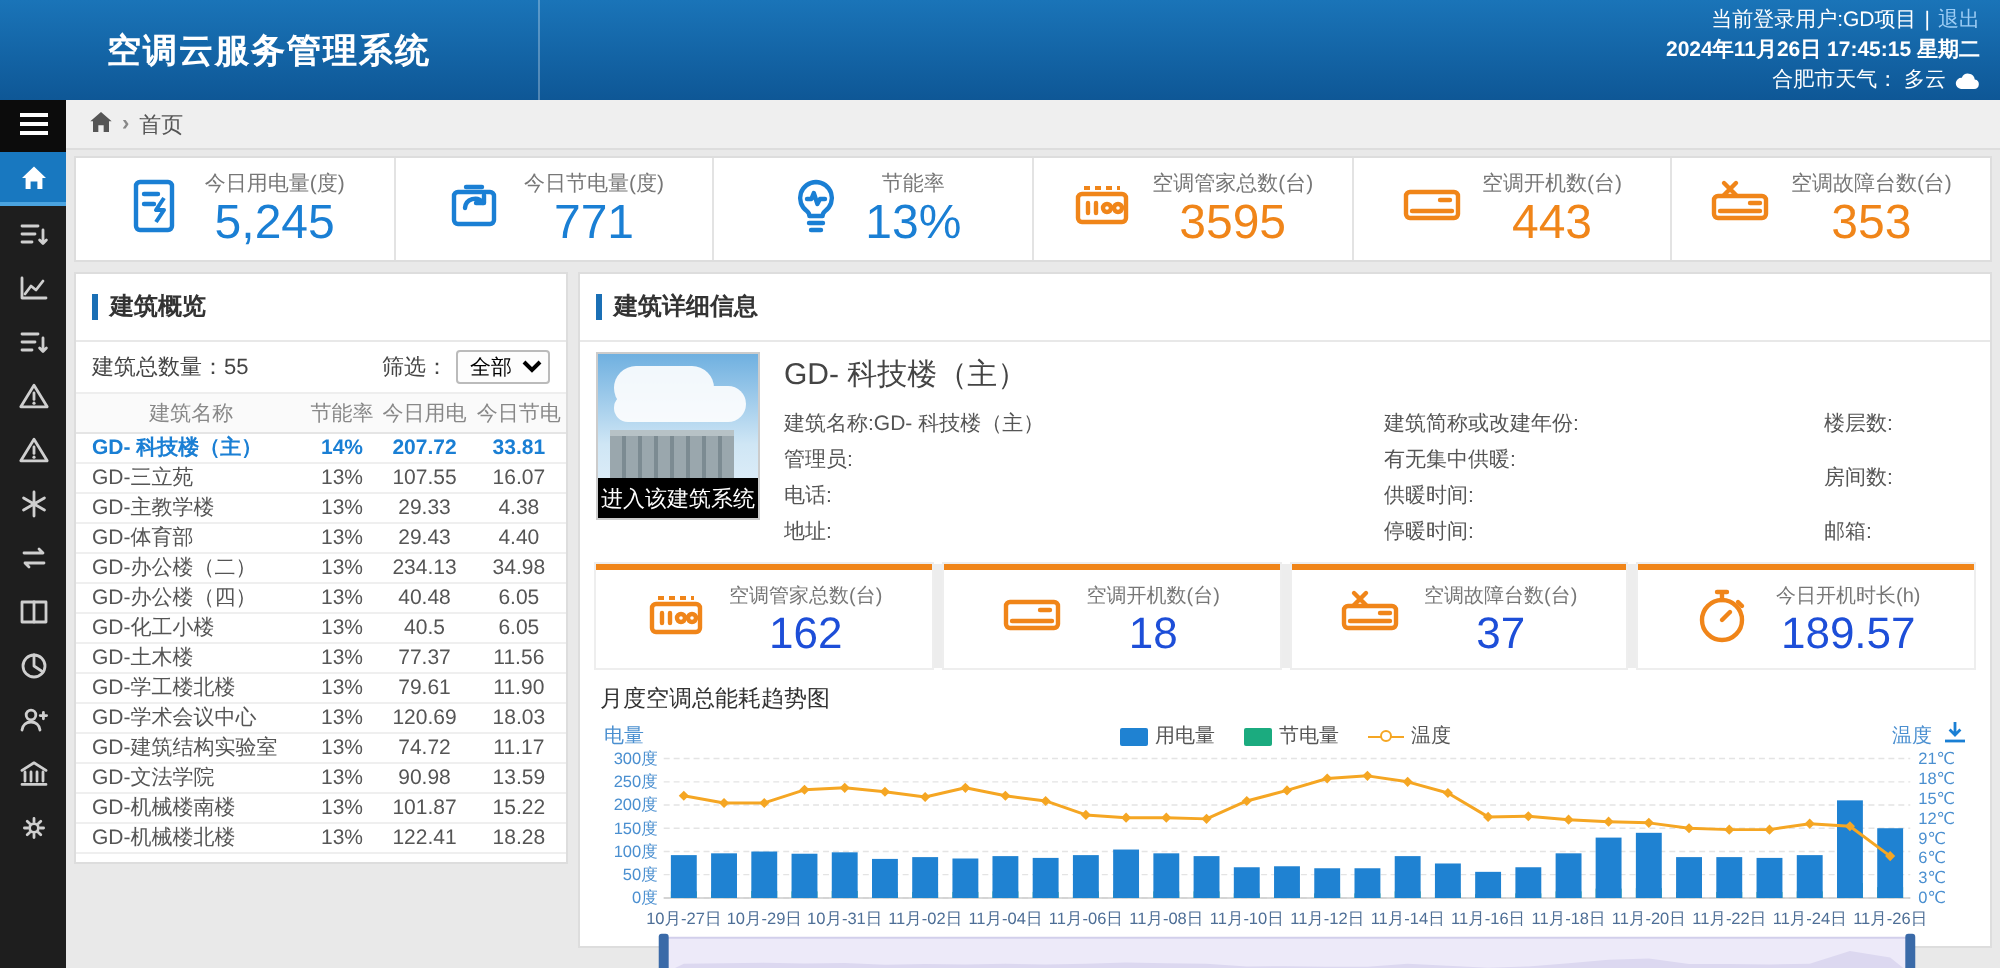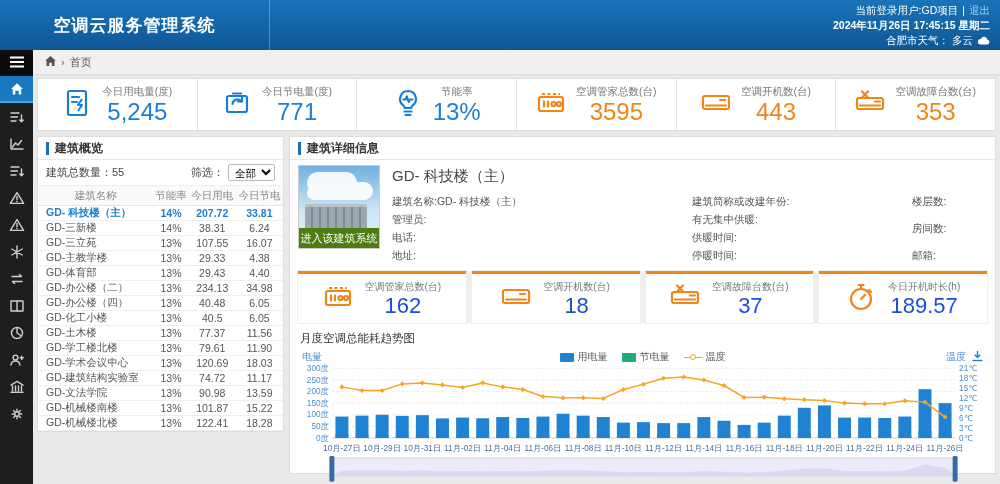--- a/index.html
+++ b/index.html
@@ -36,21 +36,21 @@
   .kpi-cell:last-child { border-right:none; }
   .kpi-meta { display:flex; flex-direction:column; align-items:center; }
   .kpi-label { font-size:10.5px; color:#777; white-space:nowrap; }
   .kpi-value { font-size:24px; line-height:26px; }
   .kpi-blue .kpi-value { color:#1a7fd4;text-align:center; }
   .kpi-orange .kpi-value { color:#f08519; }
 
   
   .panels { display:flex; align-items:flex-start; gap:5px; margin:5px 4px 0 4px; }
   .panel { background:#fff; border:1px solid #ddd; }
-  .panel-title { height:23px; display:flex; align-items:center; gap:6px; padding-left:8px; border-bottom:1px solid #e8e8e8; }
+  .panel-title { height:34px; display:flex; align-items:center; gap:6px; padding-left:8px; border-bottom:1px solid #e8e8e8; }
   .panel-title .bar { width:3px; height:13px; background:#1a6fb5; }
   .panel-title .txt { font-size:12px; font-weight:bold; color:#333; }
 
   .panel-left { width:247px; height:296px; overflow:hidden; }
   .ov-controls { height:25px; display:flex; align-items:center; justify-content:space-between; padding:0 8px; font-size:11px; color:#444; }
   .ov-filter { display:flex; align-items:center; gap:4px; }
   .ov-select { font-size:10.5px; border:1px solid #bbb; background:#fdfdfd; padding:0 2px; height:17px; border-radius:2px; }
   table.ov-table { width:100%; border-collapse:collapse; font-size:10.5px; }
   .ov-table th { font-weight:normal; color:#888; background:#fafafa; border-top:1px solid #eee; border-bottom:1px solid #e5e5e5; height:20px; }
   .ov-table td { height:15px; padding:0 2px; border-bottom:1px solid #efefef; color:#555; text-align:center; white-space:nowrap; }
@@ -59,21 +59,21 @@
   .ov-table tr { cursor:pointer; }
 
   .panel-right { flex:1; height:338px; }
   .detail-body { padding:5px 8px 0 8px; }
   .detail-top { display:flex; gap:12px; }
   .photo { width:82px; height:84px; position:relative; border:1px solid #ccc; overflow:hidden; flex-shrink:0; cursor:pointer; }
   .photo-sky { position:absolute; inset:0; background:linear-gradient(180deg,#6fb0e0 0%,#cfe6f5 55%,#e8f2fa 100%); }
   .photo-cloud { position:absolute; left:8px; top:6px; width:50px; height:22px; background:#fff; border-radius:12px; opacity:.9; box-shadow:18px 8px 0 -2px #fff, -4px 10px 0 -4px #fff; }
   .photo-building { position:absolute; left:6px; bottom:14px; width:62px; height:30px; background:repeating-linear-gradient(90deg,#9aa7ad 0 6px,#7c8b92 6px 8px); border-top:3px solid #b7c2c6; }
   .photo-trees { position:absolute; left:0; bottom:0; width:100%; height:16px; background:linear-gradient(180deg,#5d8f55,#3f6e3c); }
-  .photo-btn { position:absolute; left:0; bottom:0; width:100%; height:20px; background:#4d7c0f; color:#fff; font-size:11px; display:flex; align-items:center; justify-content:center; }
+  .photo-btn { position:absolute; left:0; bottom:0; width:100%; height:20px; background:#000000; color:#fff; font-size:11px; display:flex; align-items:center; justify-content:center; }
   .detail-info { flex:1; }
   .detail-name { font-size:15px; color:#444; margin:2px 0 8px 0; font-weight:normal; }
   .detail-cols { display:flex; }
   .dcol { display:flex; flex-direction:column; gap:3px; }
   .dcol-1 { width:300px; }
   .dcol-2 { width:220px; }
   .dcol-3 { flex:1;justify-content:space-between; }
   .dfield { font-size:10.5px; color:#555; line-height:15px; white-space:nowrap; }
 
   .stats-row { display:flex; gap:6px; margin-top:8px; background:#ededed; }
@@ -342,26 +342,20 @@
                 <th>今日用电</th>
                 <th>今日节电</th>
               </tr>
             </thead>
           <tbody id="ov-body">
               <tr class="active-row">
                 <td>GD- 科技楼（主）</td>
                 <td>14%</td>
                 <td>207.72</td>
                 <td>33.81</td>
-              </tr>
-              <tr class="">
-                <td>GD-三新楼</td>
-                <td>14%</td>
-                <td>38.31</td>
-                <td>6.24</td>
               </tr>
               <tr class="">
                 <td>GD-三立苑</td>
                 <td>13%</td>
                 <td>107.55</td>
                 <td>16.07</td>
               </tr>
               <tr class="">
                 <td>GD-主教学楼</td>
                 <td>13%</td>

